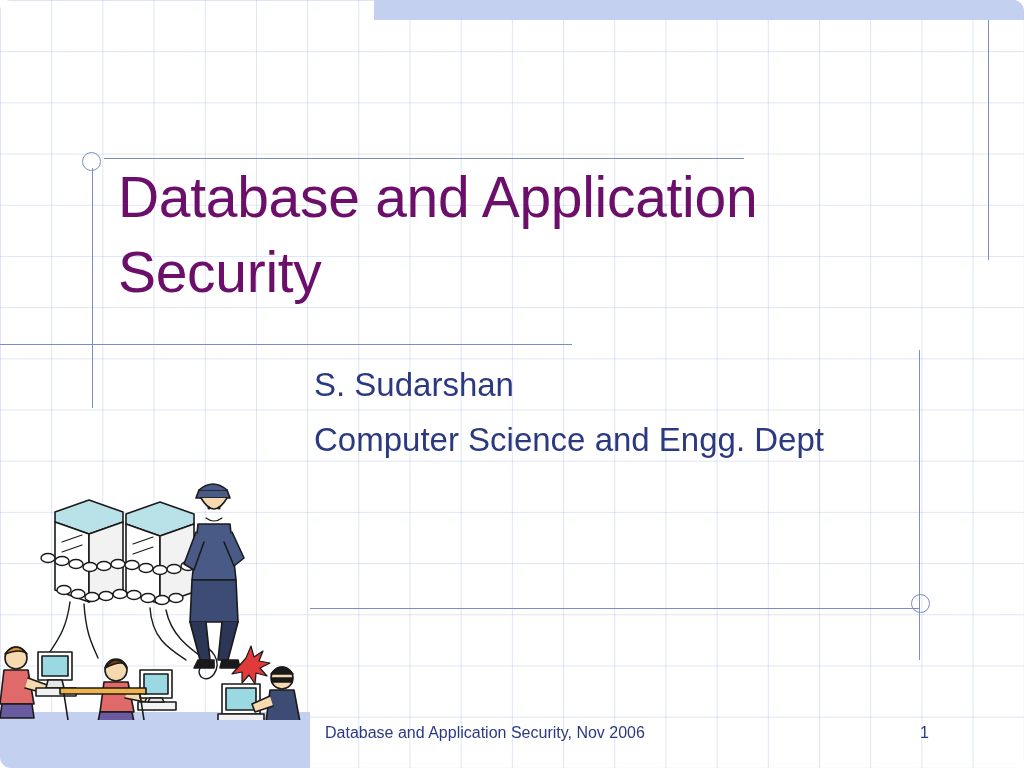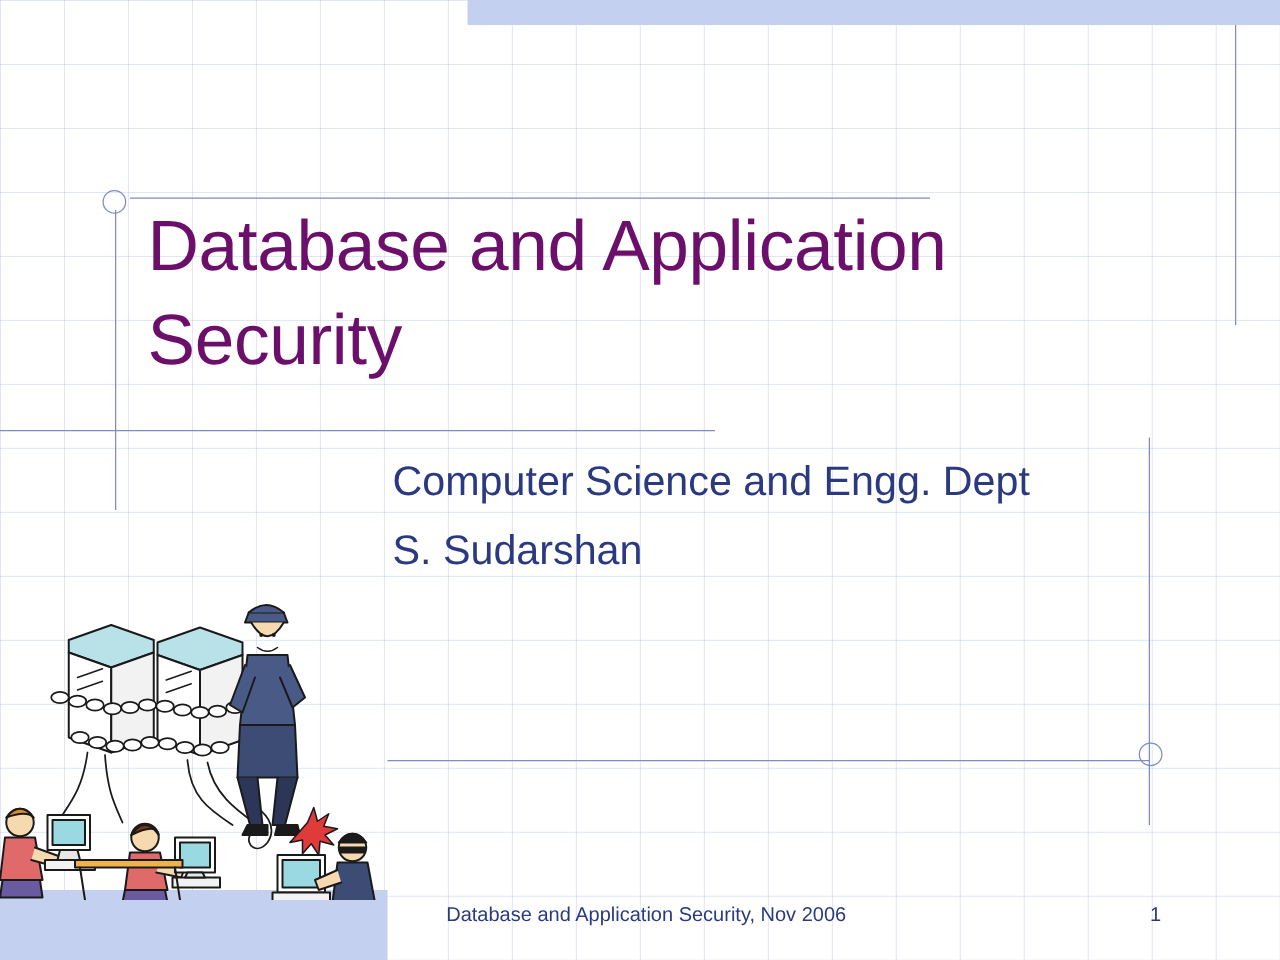--- a/index.html
+++ b/index.html
@@ -7,20 +7,21 @@
     padding: 0;
     background: #ffffff;
   }
   .slide {
     position: relative;
     width: 1024px;
     height: 768px;
     overflow: hidden;
     background: #ffffff;
     font-family: "Liberation Sans", sans-serif;
+    border-radius: 11px;
   }
 
   
   .grid {
     position: absolute;
     inset: 0;
     background-image:
       linear-gradient(to right, rgba(150,170,225,0.30) 1px, transparent 1px),
       linear-gradient(to bottom, rgba(150,170,225,0.30) 1px, transparent 1px);
     background-size: 51.2px 51.2px;
@@ -91,21 +92,20 @@
     line-height: 1.66;
   }
   .subtitle div { white-space: nowrap; }
 
   .footer-left {
     position: absolute;
     left: 325px;
     top: 724px;
     color: #2b3a80;
     font-size: 16px;
-    margin-left: 32px;
   }
   .footer-page {
     position: absolute;
     left: 920px;
     top: 724px;
     color: #2b3a80;
     font-size: 16px;
   }
 
   
@@ -131,22 +131,22 @@
   <div class="rule v-rule rule-left-v"></div>
   <div class="rule h-rule rule-body-bot"></div>
   <div class="rule v-rule rule-right-v"></div>
   <div class="rule v-rule rule-right-v2"></div>
   <div class="circle circle-tl"></div>
   <div class="circle circle-br"></div>
 
   <div class="title">Database and Application Security</div>
 
   <div class="subtitle">
+    <div>S. Sudarshan</div>
     <div>Computer Science and Engg. Dept</div>
-    <div>S. Sudarshan</div>
   </div>
 
   <div class="footer-left">Database and Application Security, Nov 2006</div>
   <div class="footer-page">1</div>
 
   <svg class="clipart" viewBox="0 0 320 258">
     <g stroke="#1a1a1a" stroke-width="1.6" fill="none" stroke-linejoin="round" stroke-linecap="round">
 
       <g>
         <path d="M55 50 l34 -12 l34 12 l0 10 l-34 12 l-34 -12 z" fill="#b9e2e8"></path>

